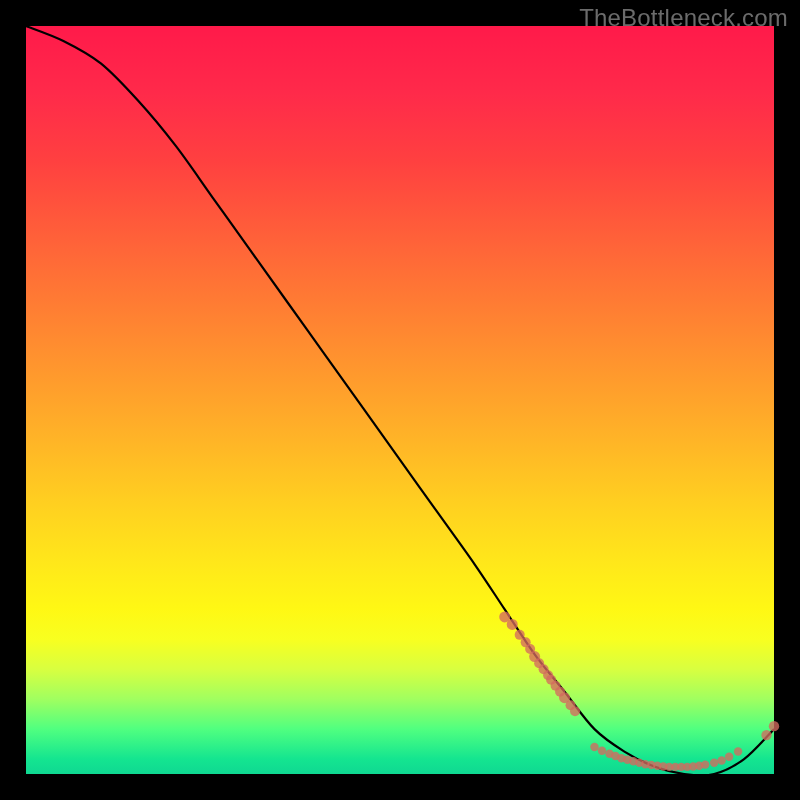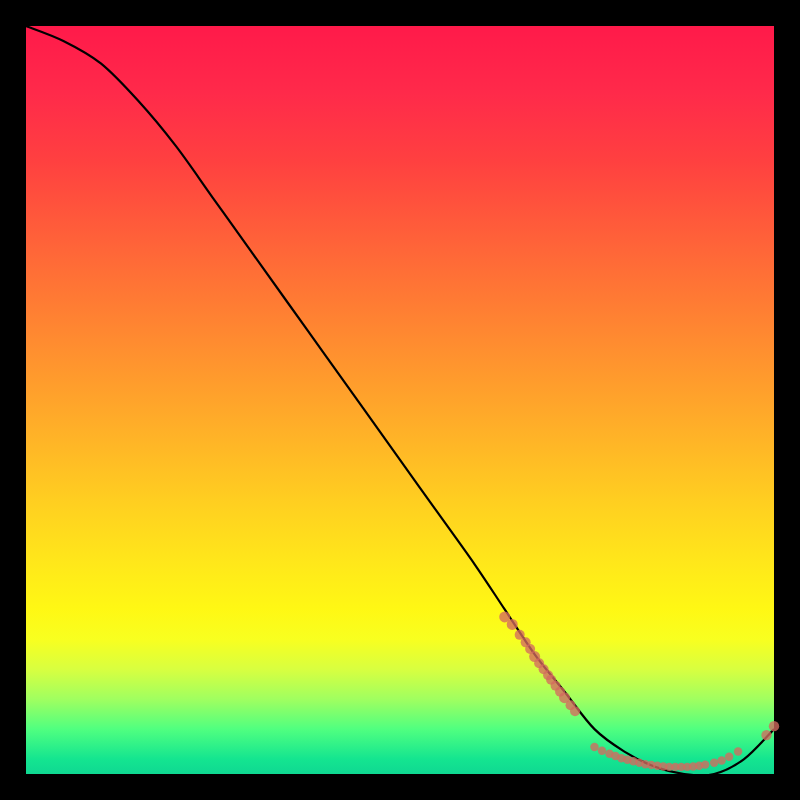--- a/index.html
+++ b/index.html
@@ -101,13 +101,14 @@
           <circle cx="679.184" cy="738.65" r="4.2" class="dot"></circle>
           <circle cx="688.1600000000001" cy="736.78" r="4.2" class="dot"></circle>
           <circle cx="695.64" cy="734.536" r="4.2" class="dot"></circle>
           <circle cx="703.12" cy="730.796" r="4.2" class="dot"></circle>
           <circle cx="712.096" cy="725.56" r="4.2" class="dot"></circle>
           <circle cx="740.52" cy="709.104" r="5.2" class="dot"></circle>
           <circle cx="748" cy="700.128" r="5.2" class="dot"></circle>
         </g>
     </svg>
   </div>
+  <div class="watermark">TheBottleneck.com</div>
 </div>
 
 </body></html>

